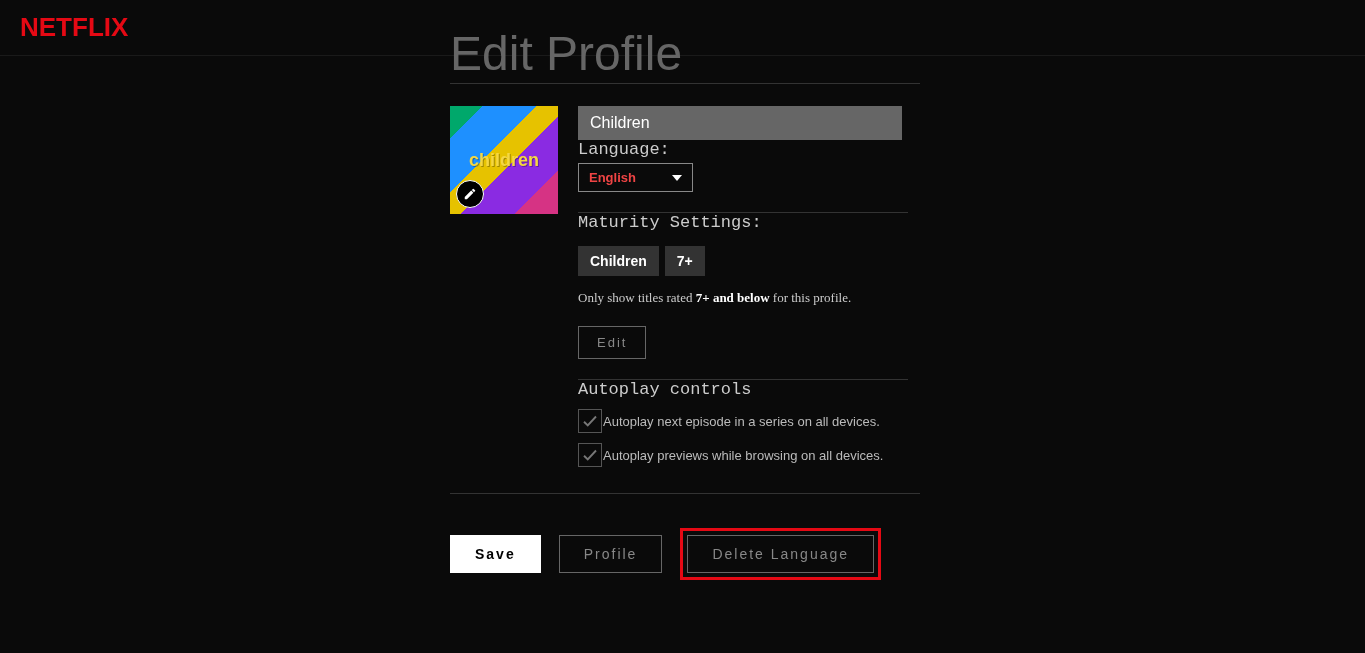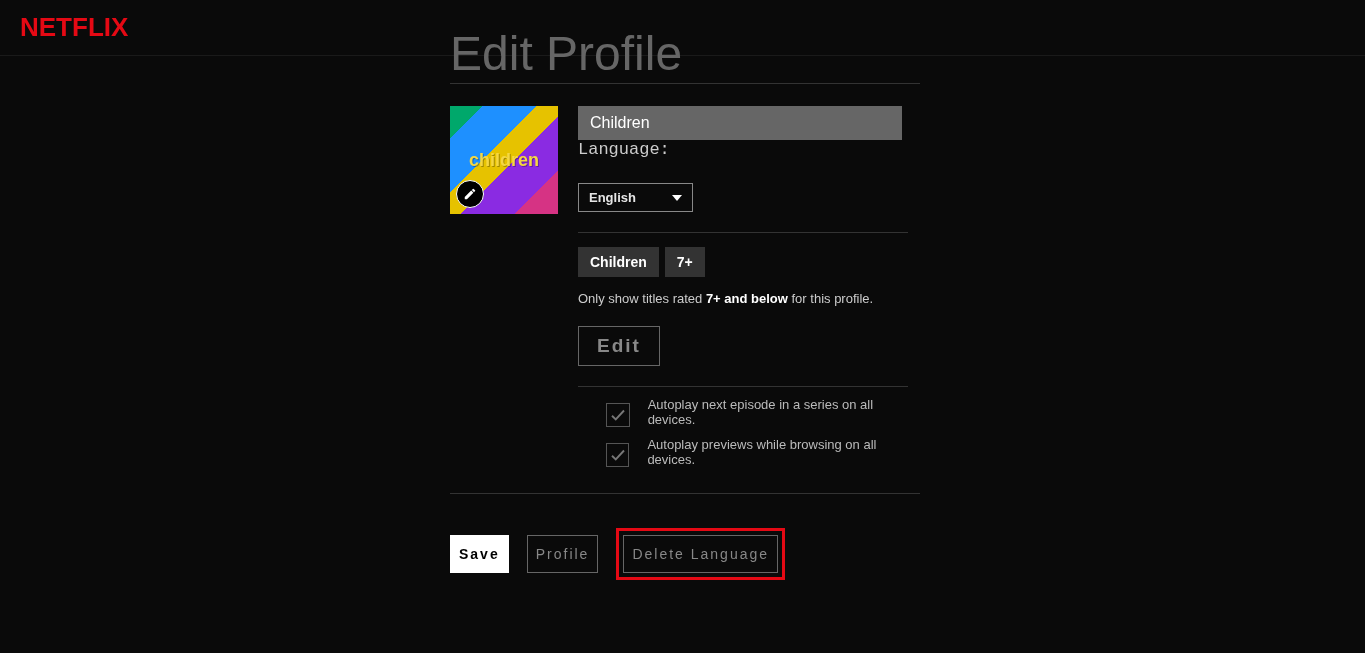--- a/index.html
+++ b/index.html
@@ -87,24 +87,24 @@
     padding: 0 12px;
     font-size: 16px;
     outline: none;
   }
   .section-label {
     color: #ccc;
     font-size: 17px;
     font-family: Liberation Mono, monospace;
   }
   .lang-select {
-    margin-top: 24px;
+    margin-top: 4px;
     border: 1px solid #888;
     background: transparent;
-    color: #e5e5e5;
+    color: #ef4444;
     font-weight: 700;
     font-size: 13px;
     padding: 6px 10px;
     width: 115px;
     display: flex;
     align-items: center;
     justify-content: space-between;
     cursor: pointer;
   }
   .caret-down {
@@ -128,39 +128,38 @@
     background: #333;
     color: #fff;
     font-weight: 700;
     font-size: 14px;
     padding: 7px 12px;
   }
   .maturity-desc {
     font-size: 13px;
     color: #ccc;
     margin-top: 14px;
+    font-family: Liberation Serif, serif;
   }
   .maturity-desc b { color: #fff; font-weight: 700; }
   .edit-btn {
     margin-top: 20px;
     border: 1px solid #666;
     background: transparent;
     color: #888;
     letter-spacing: 2px;
-    font-size: 19px;
+    font-size: 13px;
     padding: 8px 18px;
     cursor: pointer;
-    font-weight: bold;
   }
   .checkbox-row {
     display: flex;
-    align-items: flex-end;
-    gap: 18px;
+    align-items: center;
+    gap: 1px;
     margin-top: 10px;
-    margin-left: 28px;
   }
   .checkbox {
     width: 24px;
     height: 24px;
     border: 1px solid #555;
     display: flex;
     align-items: center;
     justify-content: center;
     cursor: pointer;
   }
@@ -172,21 +171,21 @@
   .footer-buttons {
     display: flex;
     gap: 18px;
     margin-top: 34px;
     margin-left: 0;
     align-items: center;
   }
   .btn {
     letter-spacing: 2px;
     font-size: 14px;
-    padding: 10px 8px;
+    padding: 10px 24px;
     cursor: pointer;
     border: 1px solid #666;
     background: transparent;
     color: #888;
   }
   .btn-primary {
     background: #fff;
     color: #000;
     border: 1px solid #fff;
     font-weight: 700;
@@ -222,31 +221,33 @@
       <input class="name-input" type="text" value="Children" style="">
 
       <div class="section-label">Language:</div>
       <div class="lang-select">
         <span>English</span>
         <span class="caret-down"></span>
       </div>
 
       <hr class="mini-hr">
 
+      <div class="section-label">Maturity Settings:</div>
       <div class="maturity-badges">
         <div class="badge">Children</div>
         <div class="badge">7+</div>
       </div>
       <div class="maturity-desc">
         <span>Only show titles rated </span><b>7+ and below</b><span> for this profile.</span>
       </div>
       <button class="edit-btn">Edit</button>
 
       <hr class="mini-hr">
 
+      <div class="section-label">Autoplay controls</div>
 
       <div class="checkbox-row">
         <div class="checkbox">
           <svg viewBox="0 0 24 24">
               <polyline points="4 13 9 18 20 6"></polyline>
             </svg>
         </div>
         <span class="check-label">Autoplay next episode in a series on all devices.</span>
       </div>
 

